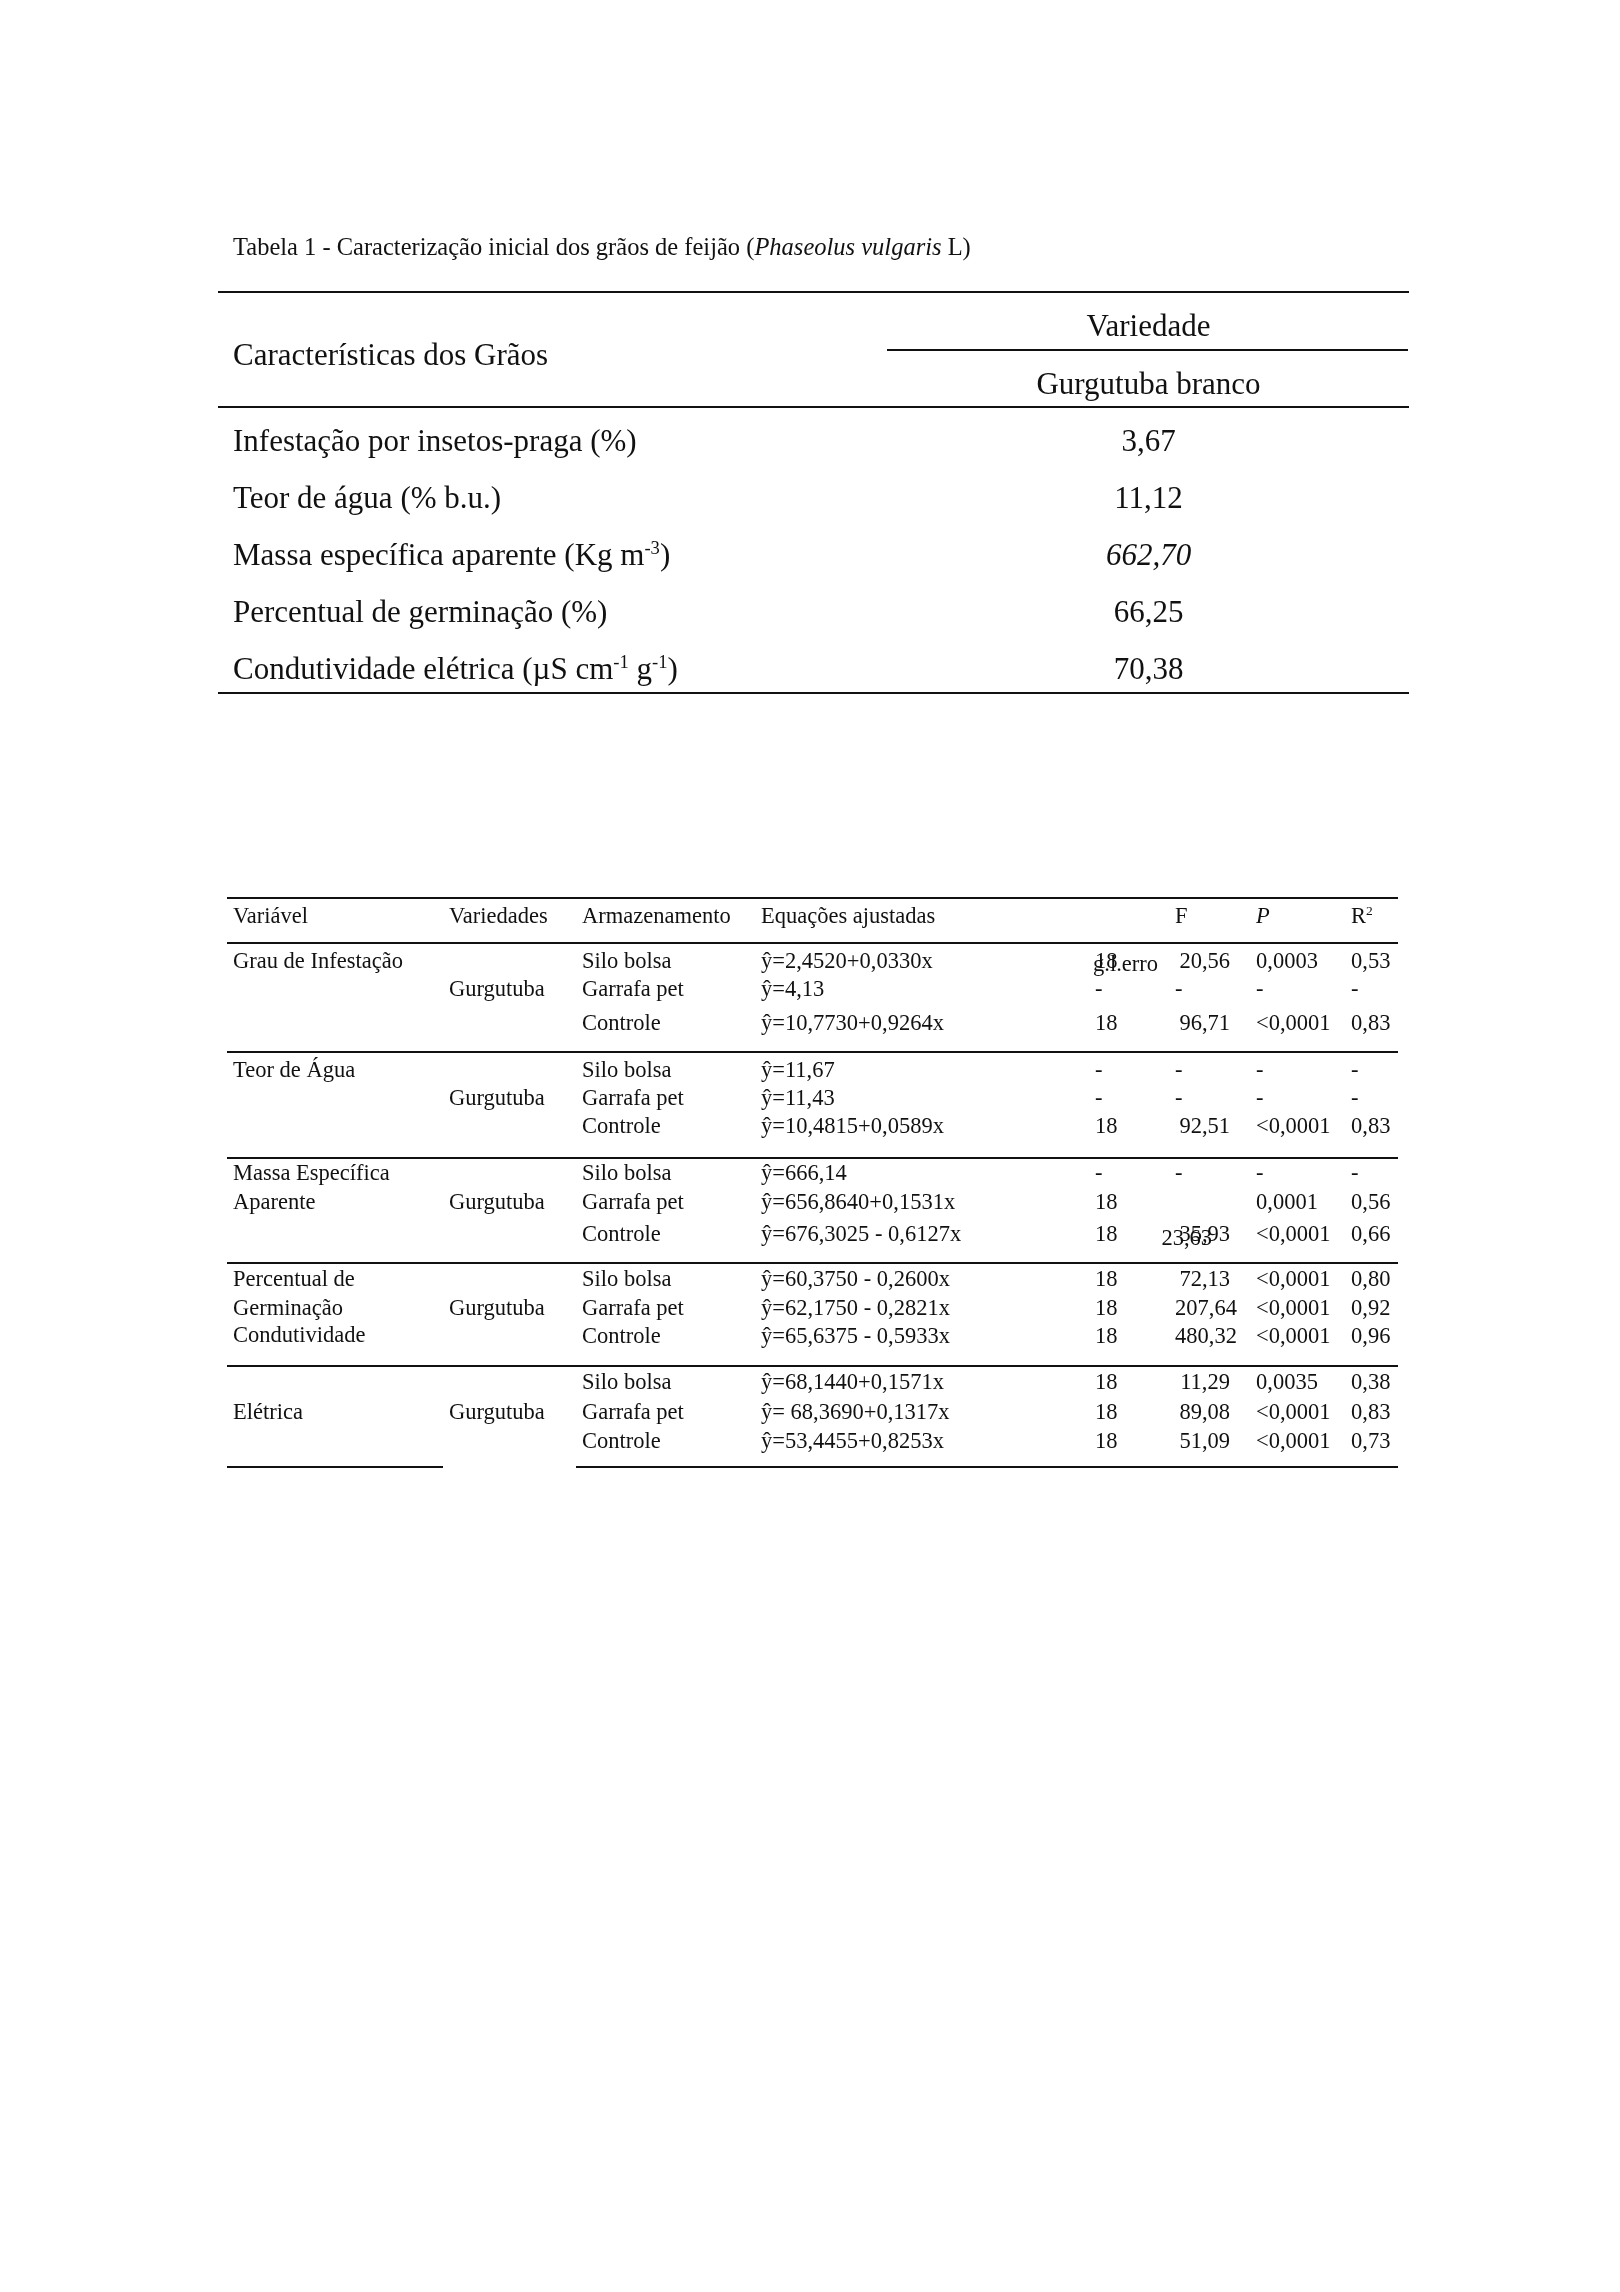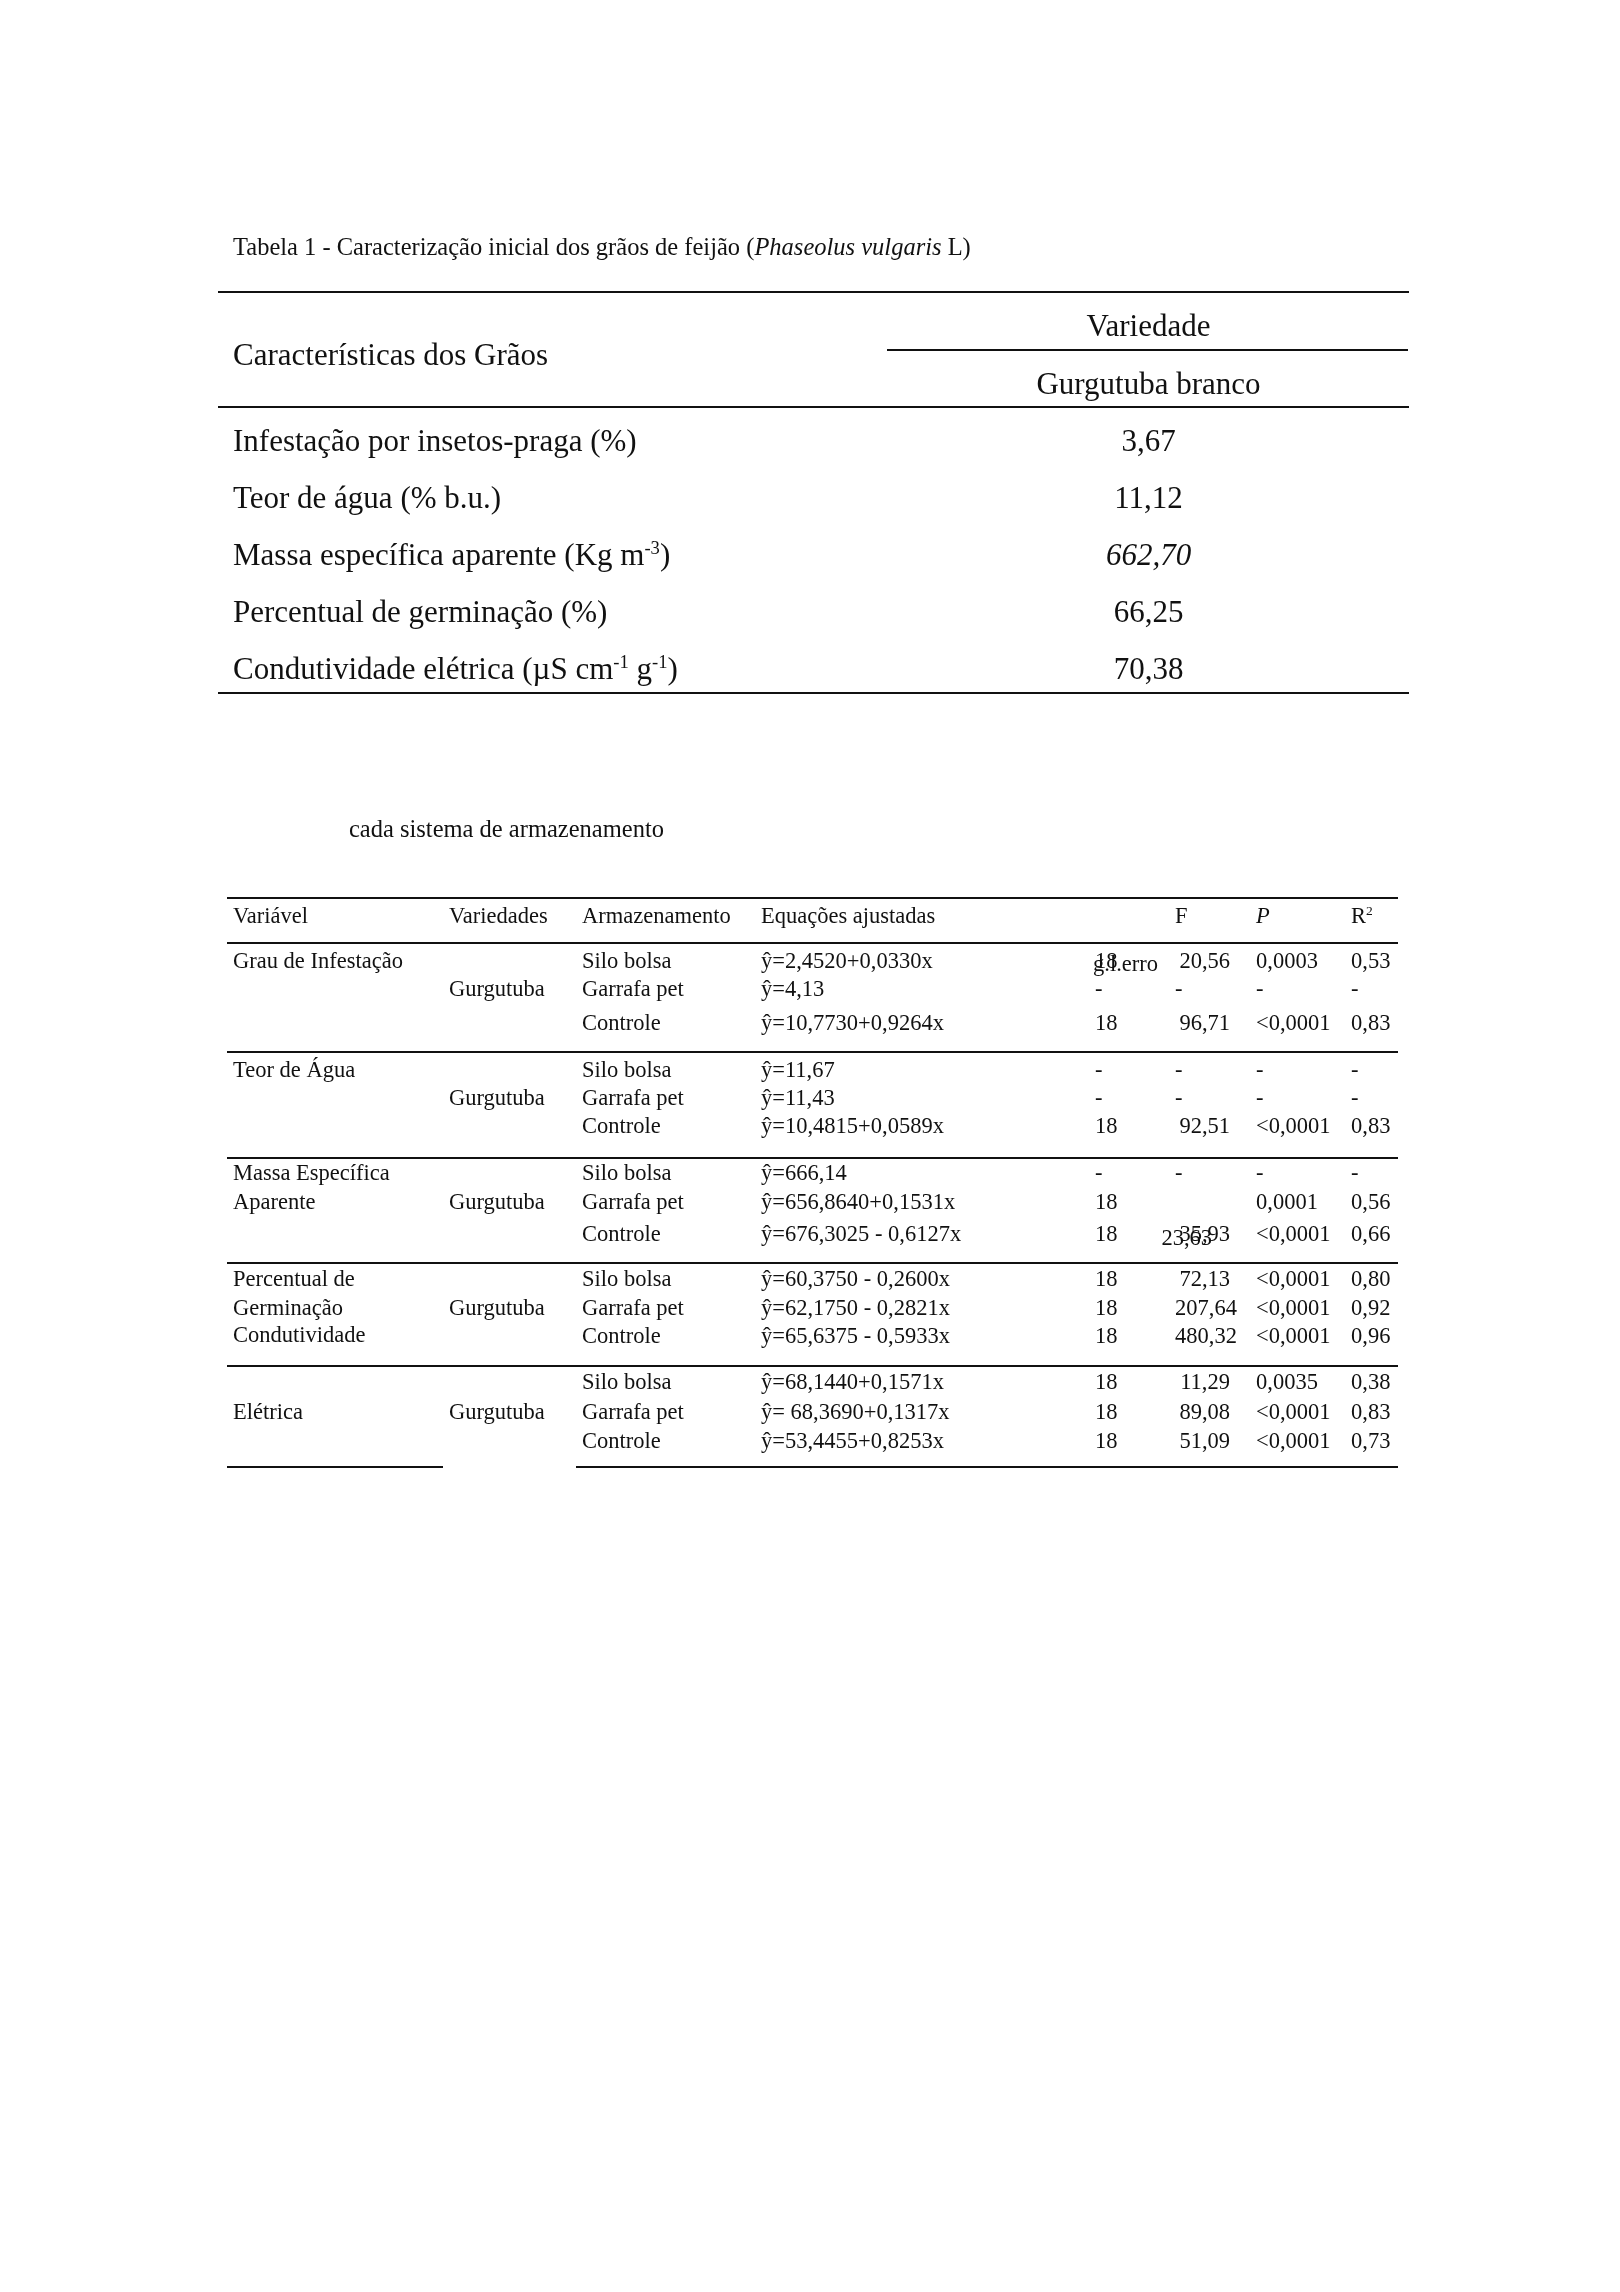--- a/index.html
+++ b/index.html
@@ -40,21 +40,20 @@
 
 <div class="abs t1" style="left:233px; top:594px;">Percentual de germinação (%)</div>
 <div class="abs t1v" style="top:594px;">66,25</div>
 
 <div class="abs t1" style="left:233px; top:651px;"><span>Condutividade elétrica (µS cm</span><sup>-1</sup><span> g</span><sup>-1</sup><span>)</span></div>
 <div class="abs t1v" style="top:651px;">70,38</div>
 
 <div class="rule" style="left:218px; top:692px; width:1191px; height:2px;"></div>
 
 <div class="abs cap2">
-  <span class="l2">cada sistema de armazenamento</span>
 </div>
 
 <div class="rule" style="left:227px; top:897px; width:1171px; height:2px;"></div>
 <div class="abs t2h" style="left:233px; top:903px;">Variável</div>
 <div class="abs t2h" style="left:449px; top:903px;">Variedades</div>
 <div class="abs t2h" style="left:582px; top:903px;">Armazenamento</div>
 <div class="abs t2h" style="left:761px; top:903px;">Equações ajustadas</div>
 <div class="abs t2h" style="left:1093px; top:903px;margin-top:48px;">g.l.erro</div>
 <div class="abs t2h" style="left:1175px; top:903px;">F</div>
 <div class="abs t2h ital" style="left:1256px; top:903px;">P</div>

